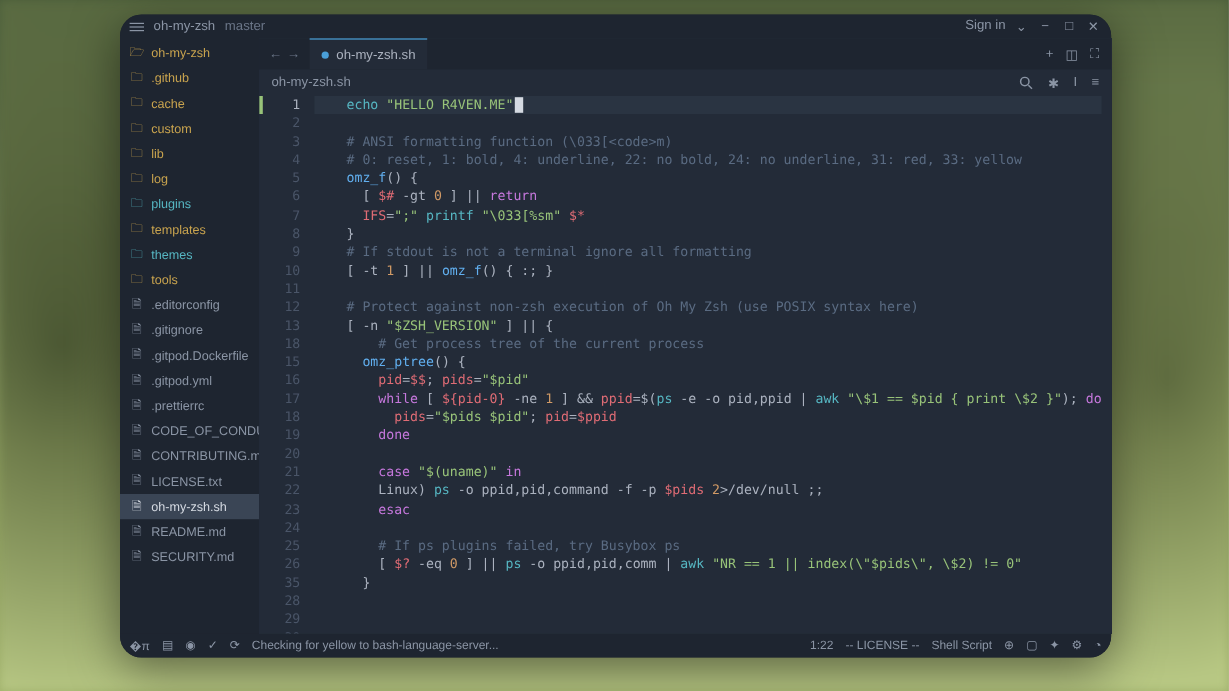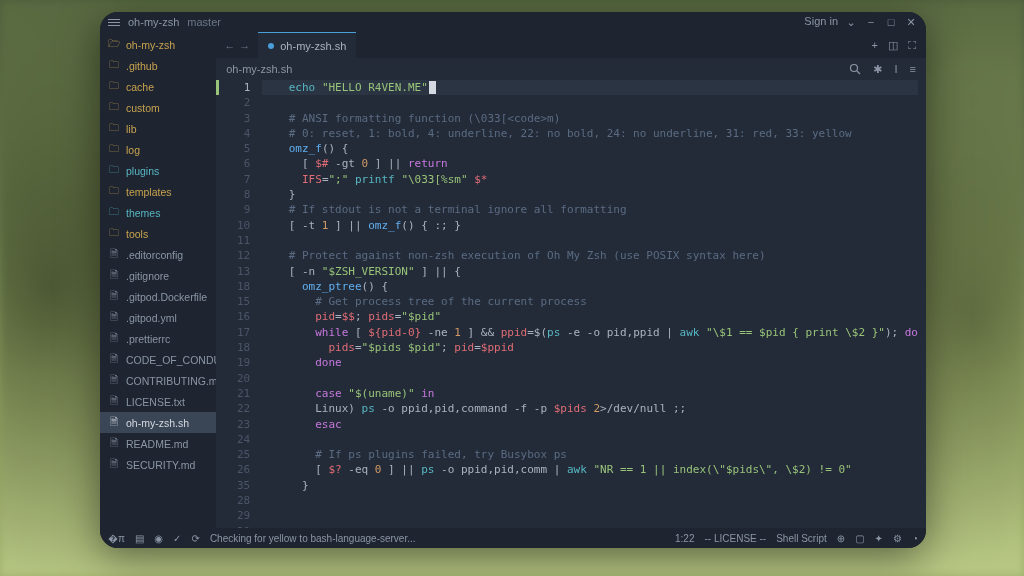--- a/index.html
+++ b/index.html
@@ -284,22 +284,22 @@
             <div class="line"><span class="c-op">    </span><span class="c-comment"># 0: reset, 1: bold, 4: underline, 22: no bold, 24: no underline, 31: red, 33: yellow</span></div>
             <div class="line"><span class="c-op">    </span><span class="c-func">omz_f</span><span class="c-op">() {</span></div>
             <div class="line"><span class="c-op">      [ </span><span class="c-var">$#</span><span class="c-op"> -gt </span><span class="c-num">0</span><span class="c-op"> ] || </span><span class="c-keyword">return</span></div>
             <div class="line"><span class="c-op">      </span><span class="c-var">IFS</span><span class="c-op">=</span><span class="c-string">";"</span><span class="c-op"> </span><span class="c-builtin">printf</span><span class="c-op"> </span><span class="c-string">"\033[%sm"</span><span class="c-op"> </span><span class="c-var">$*</span></div>
             <div class="line"><span class="c-op">    }</span></div>
             <div class="line"><span class="c-op">    </span><span class="c-comment"># If stdout is not a terminal ignore all formatting</span></div>
             <div class="line"><span class="c-op">    [ -t </span><span class="c-num">1</span><span class="c-op"> ] || </span><span class="c-func">omz_f</span><span class="c-op">() { :; }</span></div>
             <div class="line"></div>
             <div class="line"><span class="c-op">    </span><span class="c-comment"># Protect against non-zsh execution of Oh My Zsh (use POSIX syntax here)</span></div>
             <div class="line"><span class="c-op">    [ -n </span><span class="c-string">"$ZSH_VERSION"</span><span class="c-op"> ] || {</span></div>
+            <div class="line"><span class="c-op">        </span><span class="c-comment"># Get process tree of the current process</span></div>
             <div class="line"><span class="c-op">      </span><span class="c-func">omz_ptree</span><span class="c-op">() {</span></div>
-            <div class="line"><span class="c-op">        </span><span class="c-comment"># Get process tree of the current process</span></div>
             <div class="line"><span class="c-op">        </span><span class="c-var">pid</span><span class="c-op">=</span><span class="c-var">$$</span><span class="c-op">; </span><span class="c-var">pids</span><span class="c-op">=</span><span class="c-string">"$pid"</span></div>
             <div class="line"><span class="c-op">        </span><span class="c-keyword">while</span><span class="c-op"> [ </span><span class="c-var">${pid-0}</span><span class="c-op"> -ne </span><span class="c-num">1</span><span class="c-op"> ] &amp;&amp; </span><span class="c-var">ppid</span><span class="c-op">=</span><span class="c-op">$(</span><span class="c-builtin">ps</span><span class="c-op"> -e -o pid,ppid | </span><span class="c-builtin">awk</span><span class="c-op"> </span><span class="c-string">"\$1 == $pid { print \$2 }"</span><span class="c-op">); </span><span class="c-keyword">do</span></div>
             <div class="line"><span class="c-op">          </span><span class="c-var">pids</span><span class="c-op">=</span><span class="c-string">"$pids $pid"</span><span class="c-op">; </span><span class="c-var">pid</span><span class="c-op">=</span><span class="c-var">$ppid</span></div>
             <div class="line"><span class="c-op">        </span><span class="c-keyword">done</span></div>
             <div class="line"></div>
             <div class="line"><span class="c-op">        </span><span class="c-keyword">case</span><span class="c-op"> </span><span class="c-string">"$(uname)"</span><span class="c-op"> </span><span class="c-keyword">in</span></div>
             <div class="line"><span class="c-op">        Linux) </span><span class="c-builtin">ps</span><span class="c-op"> -o ppid,pid,command -f -p </span><span class="c-var">$pids</span><span class="c-op"> </span><span class="c-num">2</span><span class="c-op">&gt;/dev/null ;;</span></div>
             <div class="line"><span class="c-op">        </span><span class="c-keyword">esac</span></div>
             <div class="line"></div>
             <div class="line"><span class="c-op">        </span><span class="c-comment"># If ps plugins failed, try Busybox ps</span></div>

